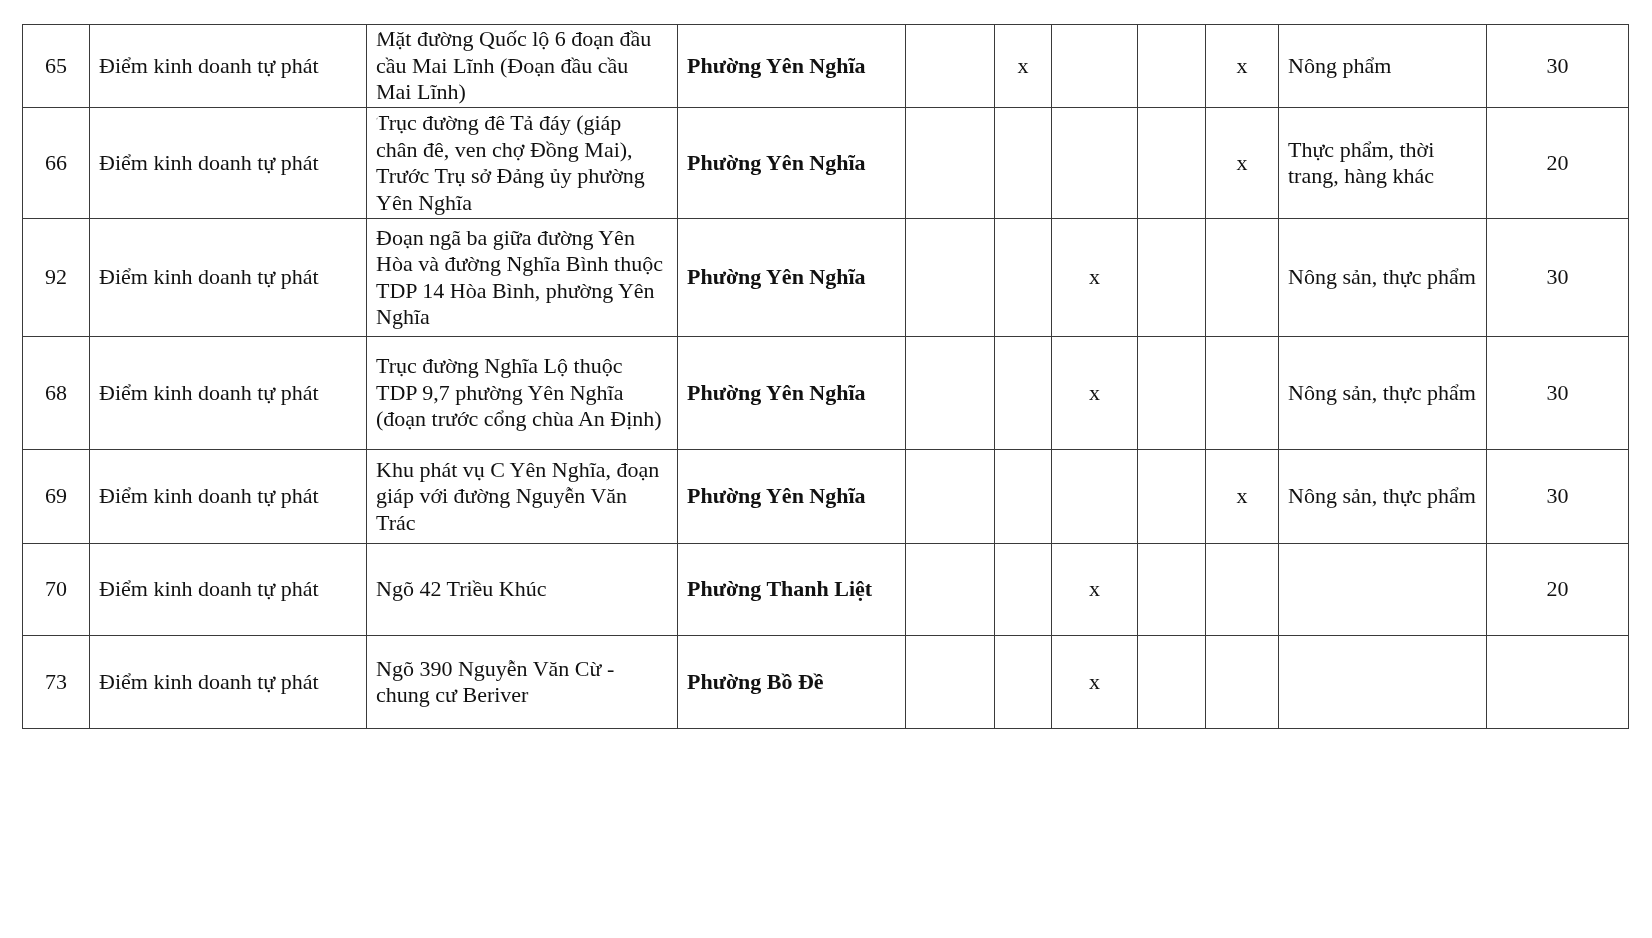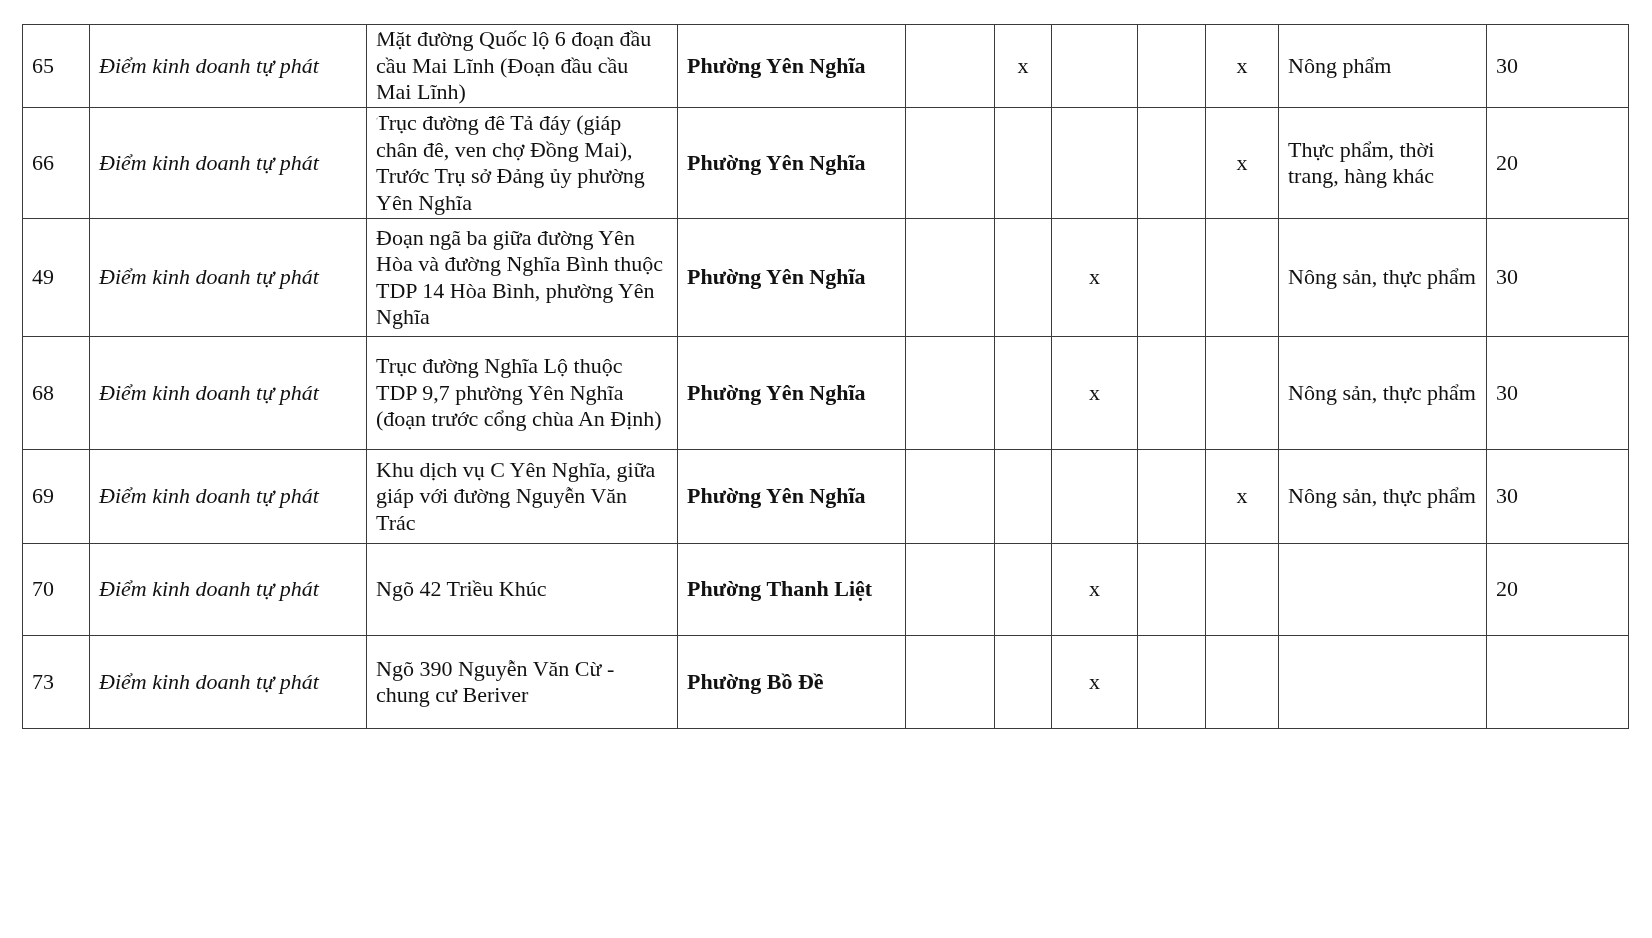--- a/index.html
+++ b/index.html
@@ -9,27 +9,27 @@
     position: absolute; left: 22px; top: 24px;
     border-collapse: collapse; table-layout: fixed;
     width: 1607px;
   }
   table.doc-table td {
     border: 1.5px solid #3a3a3a;
     font-size: 22px; line-height: 26.5px;
     vertical-align: middle; padding: 0 9px;
     overflow: hidden;
   }
-  td.c-num { }
-  td.c-type { padding-left: 10px; font-style: italic; }
+  td.c-num { text-align: center; }
+  td.c-type { padding-left: 10px; }
   td.c-addr { padding-left: 10px; border-radius: 32px; }
   td.c-ward { font-weight: bold; padding-left: 10px; }
   td.c-mark { text-align: center; padding: 0; }
   td.c-goods { padding-left: 8px; }
-  td.c-qty { text-align: left; }
+  td.c-qty { text-align: center; }
 </style>
 </head>
 <body>
 
 <table class="doc-table">
   <colgroup>
     <col style="width:67px">
     <col style="width:277px">
     <col style="width:311px">
     <col style="width:228px">
@@ -63,21 +63,21 @@
       <td class="c-ward">Phường Yên Nghĩa</td>
       <td class="c-mark"></td>
       <td class="c-mark"></td>
       <td class="c-mark"></td>
       <td class="c-mark"></td>
       <td class="c-mark">x</td>
       <td class="c-goods">Thực phẩm, thời trang, hàng khác</td>
       <td class="c-qty">20</td>
     </tr>
     <tr style="height:118px">
-      <td class="c-num">49</td>
+      <td class="c-num">92</td>
       <td class="c-type">Điểm kinh doanh tự phát</td>
       <td class="c-addr">Đoạn ngã ba giữa đường Yên Hòa và đường Nghĩa Bình thuộc TDP 14 Hòa Bình, phường Yên Nghĩa</td>
       <td class="c-ward">Phường Yên Nghĩa</td>
       <td class="c-mark"></td>
       <td class="c-mark"></td>
       <td class="c-mark">x</td>
       <td class="c-mark"></td>
       <td class="c-mark"></td>
       <td class="c-goods">Nông sản, thực phẩm</td>
       <td class="c-qty">30</td>
@@ -91,21 +91,21 @@
       <td class="c-mark"></td>
       <td class="c-mark">x</td>
       <td class="c-mark"></td>
       <td class="c-mark"></td>
       <td class="c-goods">Nông sản, thực phẩm</td>
       <td class="c-qty">30</td>
     </tr>
     <tr style="height:94px">
       <td class="c-num">69</td>
       <td class="c-type">Điểm kinh doanh tự phát</td>
-      <td class="c-addr">Khu dịch vụ C Yên Nghĩa, giữa giáp với đường Nguyễn Văn Trác</td>
+      <td class="c-addr">Khu phát vụ C Yên Nghĩa, đoạn giáp với đường Nguyễn Văn Trác</td>
       <td class="c-ward">Phường Yên Nghĩa</td>
       <td class="c-mark"></td>
       <td class="c-mark"></td>
       <td class="c-mark"></td>
       <td class="c-mark"></td>
       <td class="c-mark">x</td>
       <td class="c-goods">Nông sản, thực phẩm</td>
       <td class="c-qty">30</td>
     </tr>
     <tr style="height:92px">

